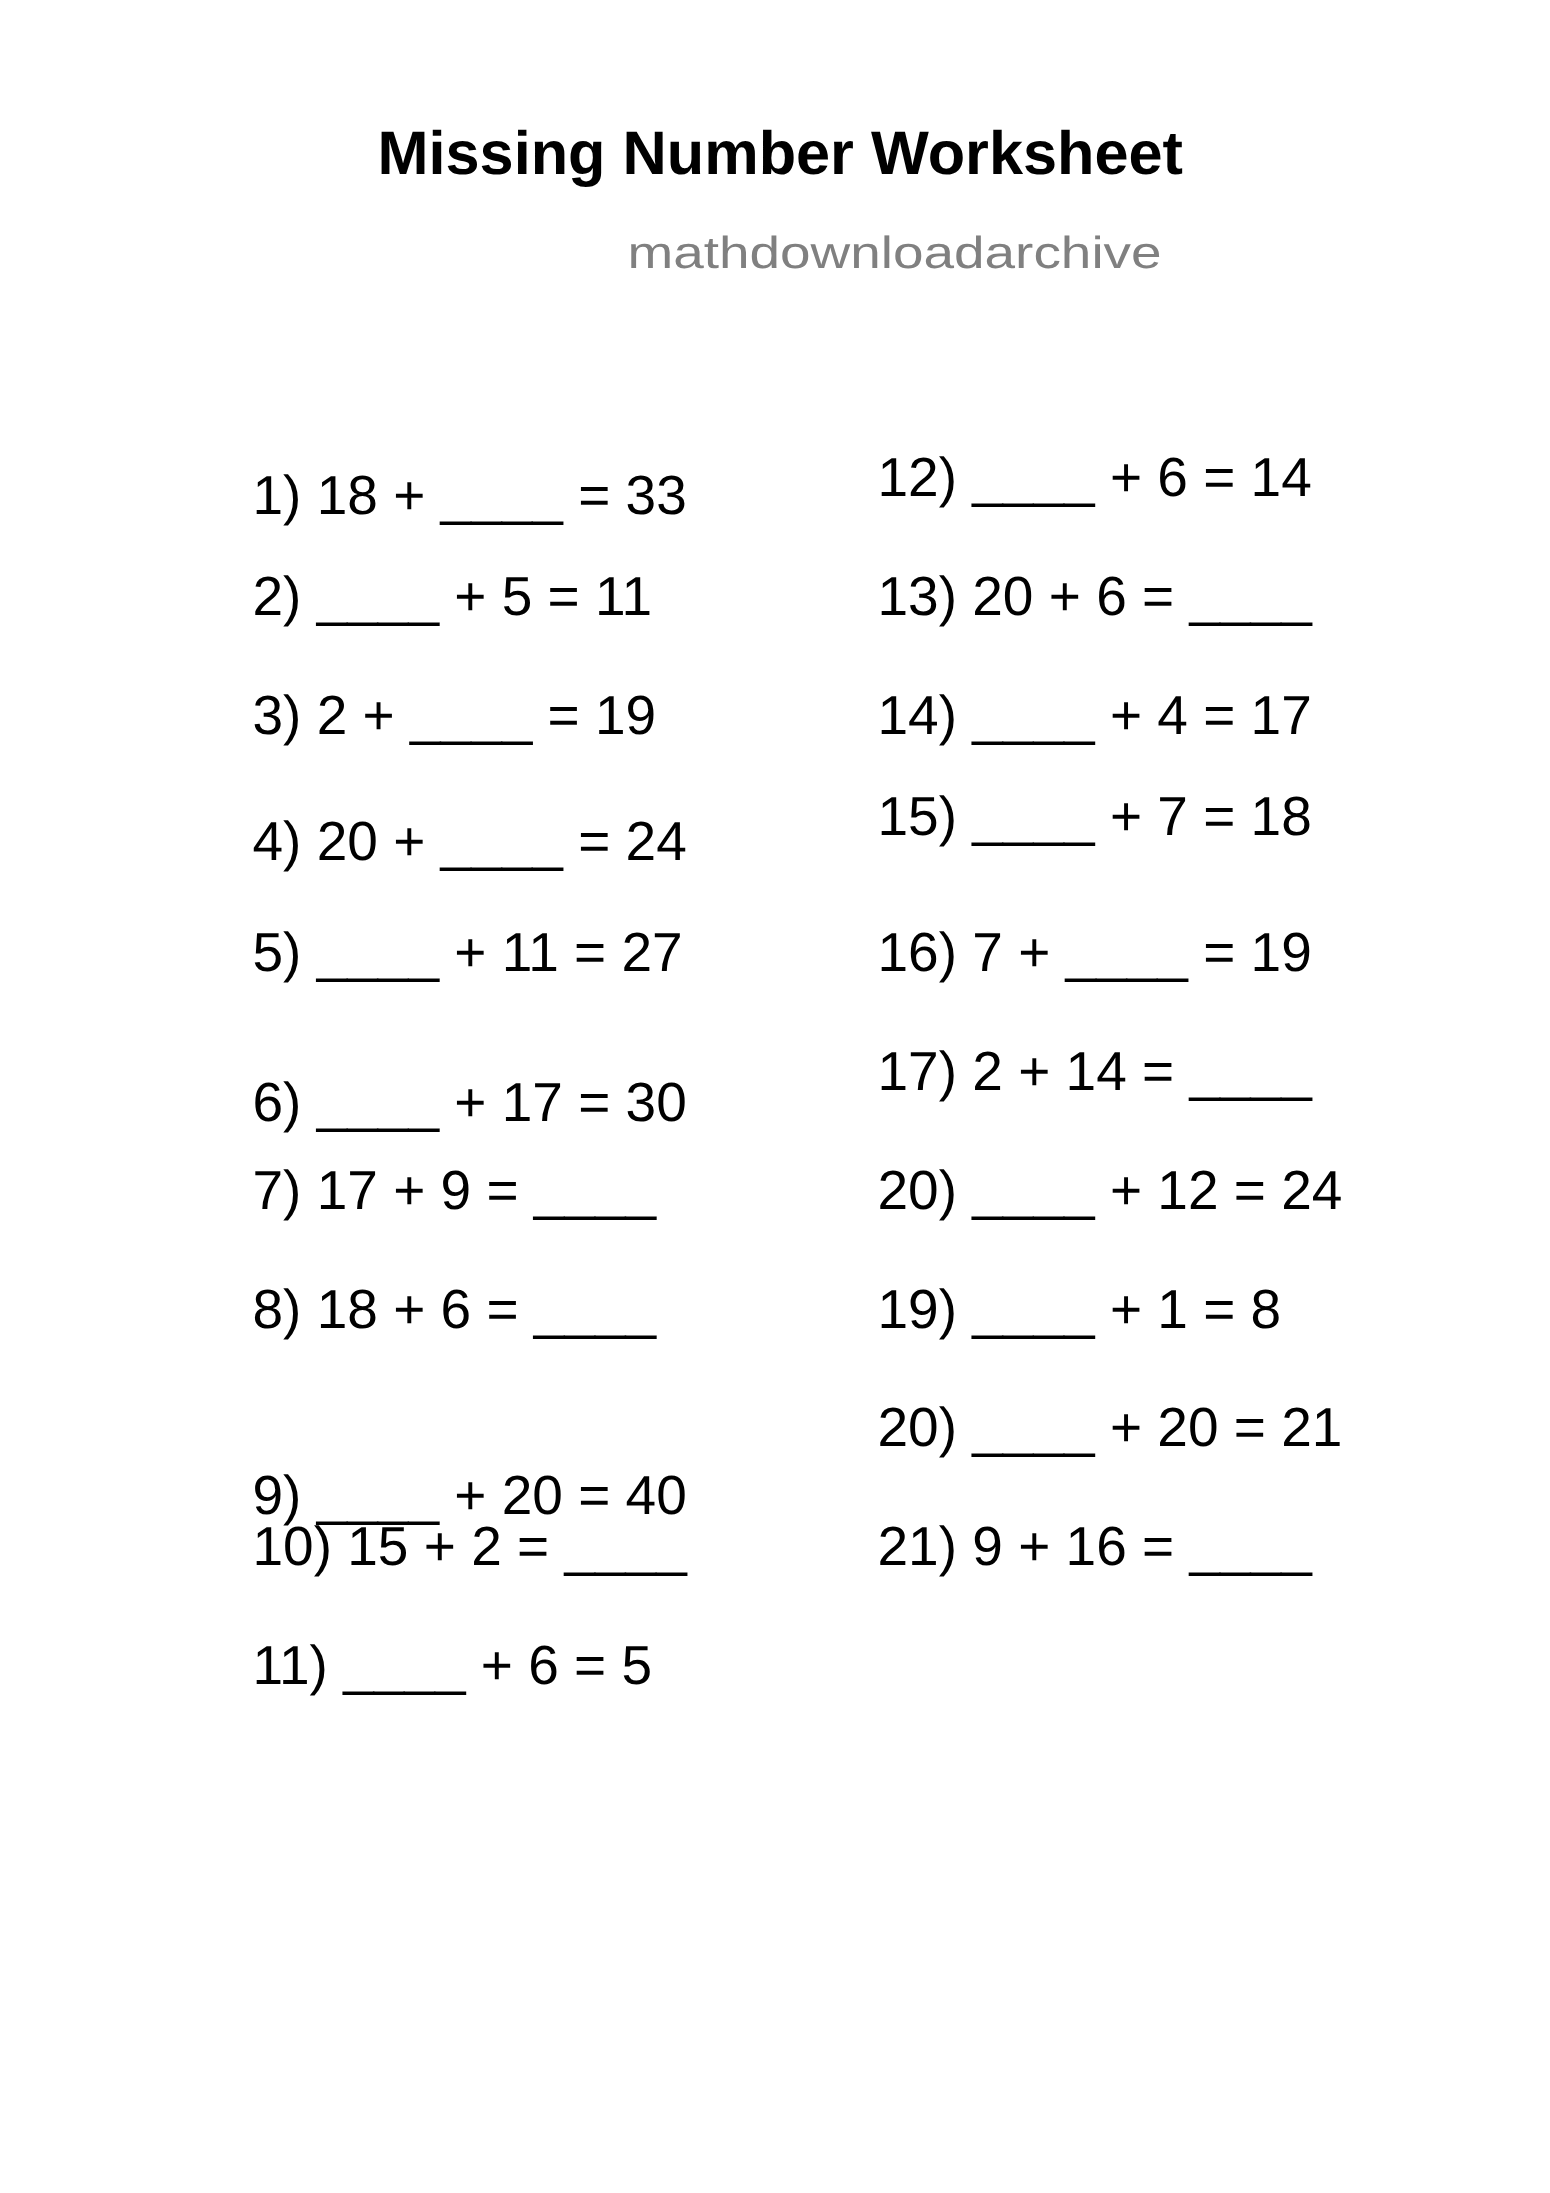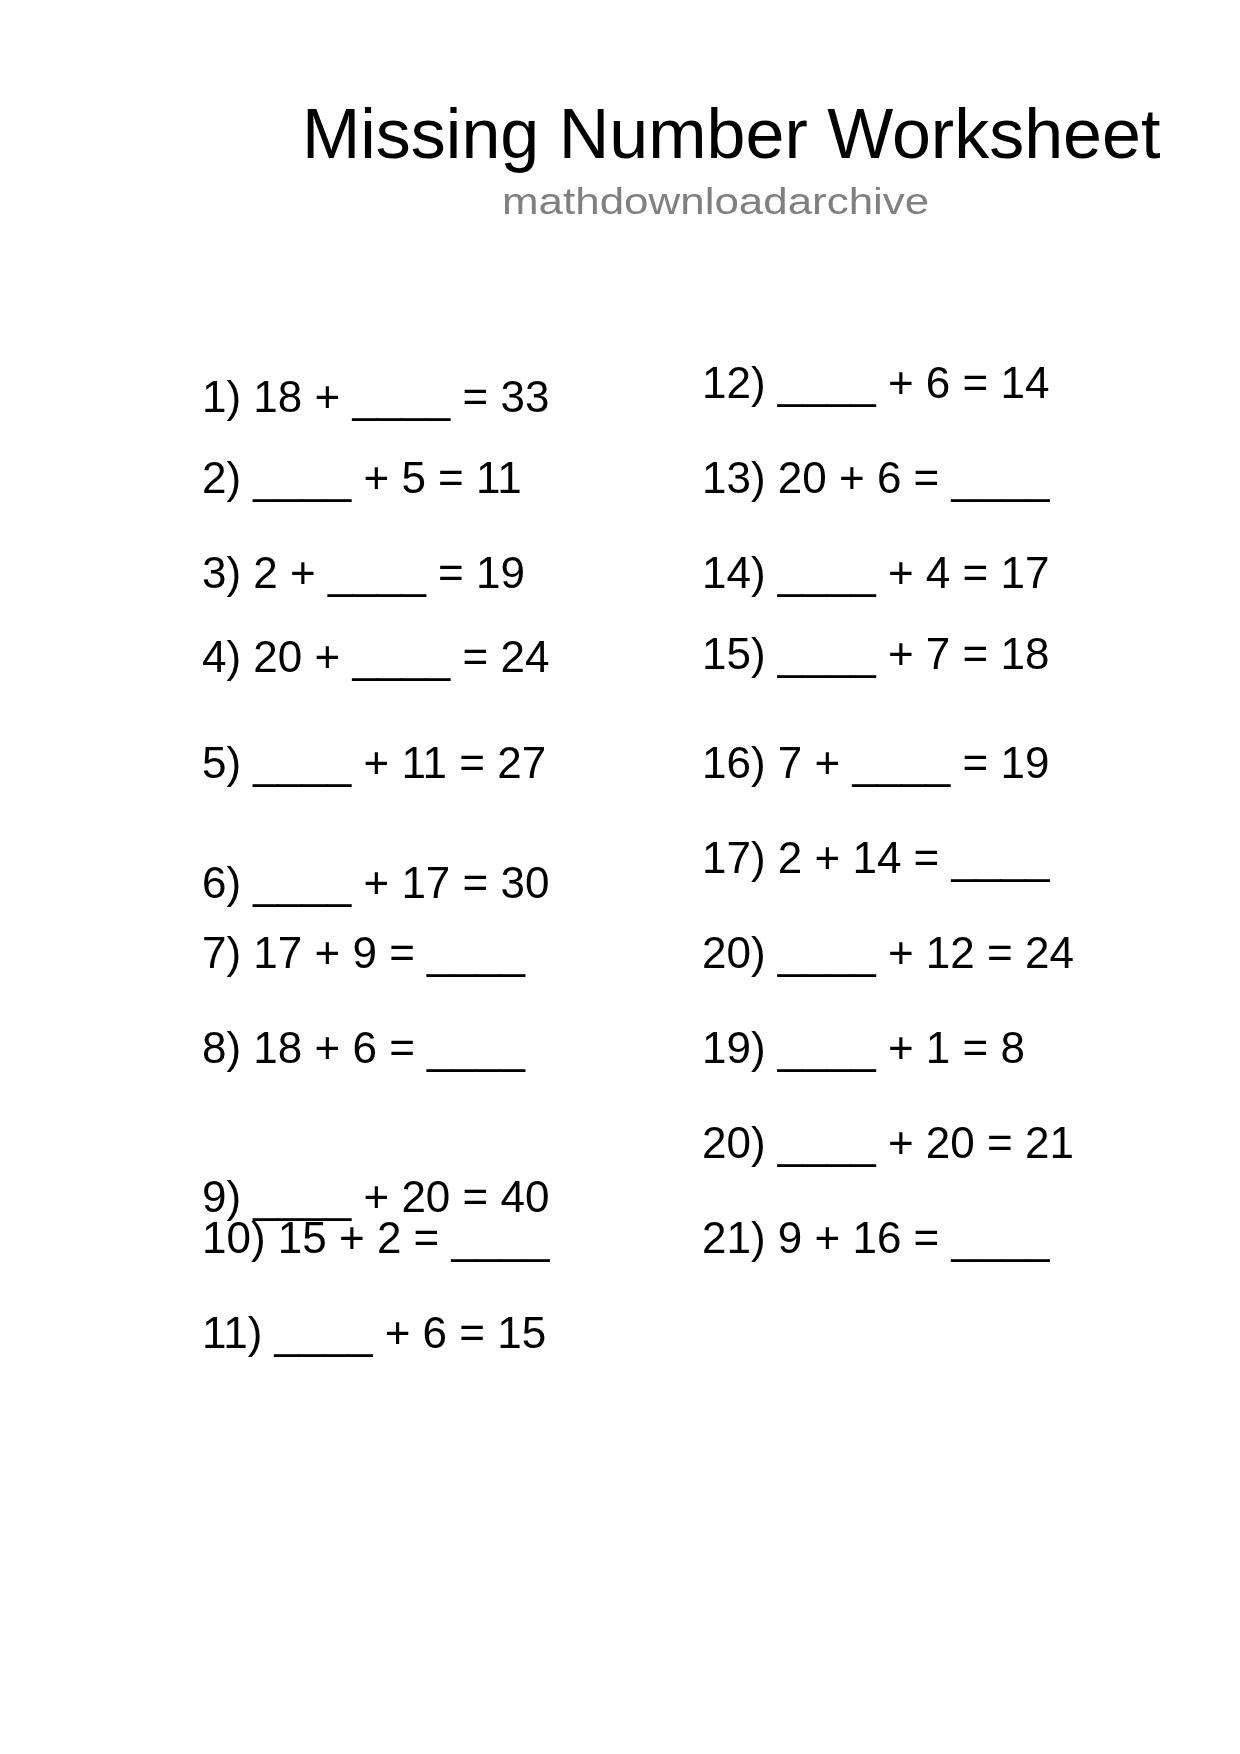--- a/index.html
+++ b/index.html
@@ -12,25 +12,25 @@
       height: 1754px;
       position: relative;
       overflow: hidden;
       font-family: "Liberation Sans", sans-serif;
       color: #000000;
     }
     .title {
       position: absolute;
       left: 302px;
       top: 99px;
-      font-size: 70px;
+      font-size: 49px;
       line-height: 1;
       white-space: nowrap;
       margin: 0;
-      font-weight: normal;
+      font-weight: bold;
     }
     .subtitle {
       position: absolute;
       left: 502px;
       top: 184px;
       font-size: 36px;
       line-height: 1;
       white-space: nowrap;
       color: #808080;
       transform-origin: 0 0;
@@ -53,28 +53,28 @@
 </head>
 <body>
 
 <h1 class="title">Missing Number Worksheet</h1>
 <div class="subtitle">mathdownloadarchive</div>
 
 <div class="column col-left">
   <div class="problem" style="top:375px">1) 18 + ____ = 33</div>
   <div class="problem" style="top:456px">2) ____ + 5 = 11</div>
   <div class="problem" style="top:551px">3) 2 + ____ = 19</div>
-  <div class="problem" style="top:635px">4) 20 + ____ = 24</div>
+  <div class="problem" style="top:652px">4) 20 + ____ = 24</div>
   <div class="problem" style="top:741px">5) ____ + 11 = 27</div>
   <div class="problem" style="top:861px">6) ____ + 17 = 30</div>
   <div class="problem" style="top:931px">7) 17 + 9 = ____</div>
   <div class="problem" style="top:1026px">8) 18 + 6 = ____</div>
   <div class="problem" style="top:1175px">9) ____ + 20 = 40</div>
   <div class="problem" style="top:1216px">10) 15 + 2 = ____</div>
-  <div class="problem" style="top:1311px">11) ____ + 6 = 15</div>
+  <div class="problem" style="top:1311px">11) ____ + 6 = 5</div>
 </div>
 
 <div class="column col-right">
   <div class="problem" style="top:361px">12) ____ + 6 = 14</div>
   <div class="problem" style="top:456px">13) 20 + 6 = ____</div>
   <div class="problem" style="top:551px">14) ____ + 4 = 17</div>
   <div class="problem" style="top:632px">15) ____ + 7 = 18</div>
   <div class="problem" style="top:741px">16) 7 + ____ = 19</div>
   <div class="problem" style="top:836px">17) 2 + 14 = ____</div>
   <div class="problem" style="top:931px">20) ____ + 12 = 24</div>

